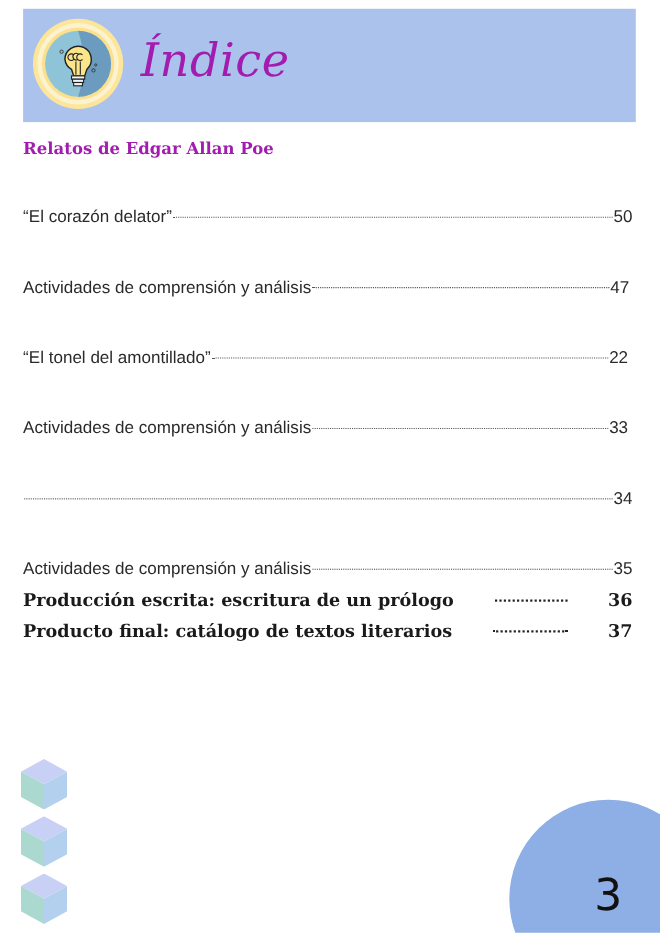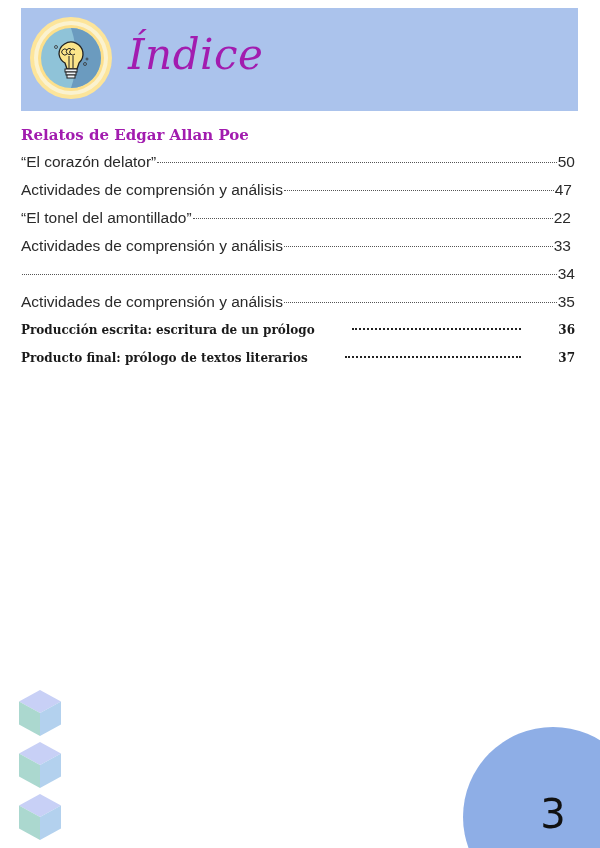--- a/index.html
+++ b/index.html
@@ -63,25 +63,26 @@
       line-height: 28px;
       font-size: 15px;
       white-space: nowrap;
       color: #222222;
     }
     .toc-row.regular {
       font-family: "Liberation Sans", sans-serif;
       font-weight: normal;
       font-size: 15.5px;
       color: #2a2a2a;
+      margin-top: 36px;
     }
     .toc-row.bold {
       font-family: "DejaVu Serif", serif;
       font-weight: bold;
-      font-size: 12px;
+      font-size: 16px;
       color: #1a1a1a;
       gap: 36px;
     }
     .toc-label {
       flex: 0 0 auto;
     }
     .toc-leader {
       flex: 1 1 auto;
       border-bottom: 1.5px dotted #555;
       margin: 0 1px;
@@ -179,21 +180,21 @@
     <span class="toc-label">Actividades de comprensión y análisis</span>
     <span class="toc-leader"></span>
     <span class="toc-page">35</span>
   </div>
   <div class="toc-row bold">
     <span class="toc-label">Producción escrita: escritura de un prólogo</span>
     <span class="toc-leader"></span>
     <span class="toc-page">36</span>
   </div>
   <div class="toc-row bold">
-    <span class="toc-label">Producto final: prólogo de textos literarios</span>
+    <span class="toc-label">Producto final: catálogo de textos literarios</span>
     <span class="toc-leader"></span>
     <span class="toc-page">37</span>
   </div>
 </div>
 
 <div class="cube" style="top:690px">
   <svg width="42" height="46" viewBox="0 0 42 46">
     <polygon points="21,0 42,11.5 21,23 0,11.5" fill="#c8d0f6"></polygon>
     <polygon points="0,11.5 21,23 21,46 0,34.5" fill="#abd8cf"></polygon>
     <polygon points="42,11.5 21,23 21,46 42,34.5" fill="#b3d1ee"></polygon>

